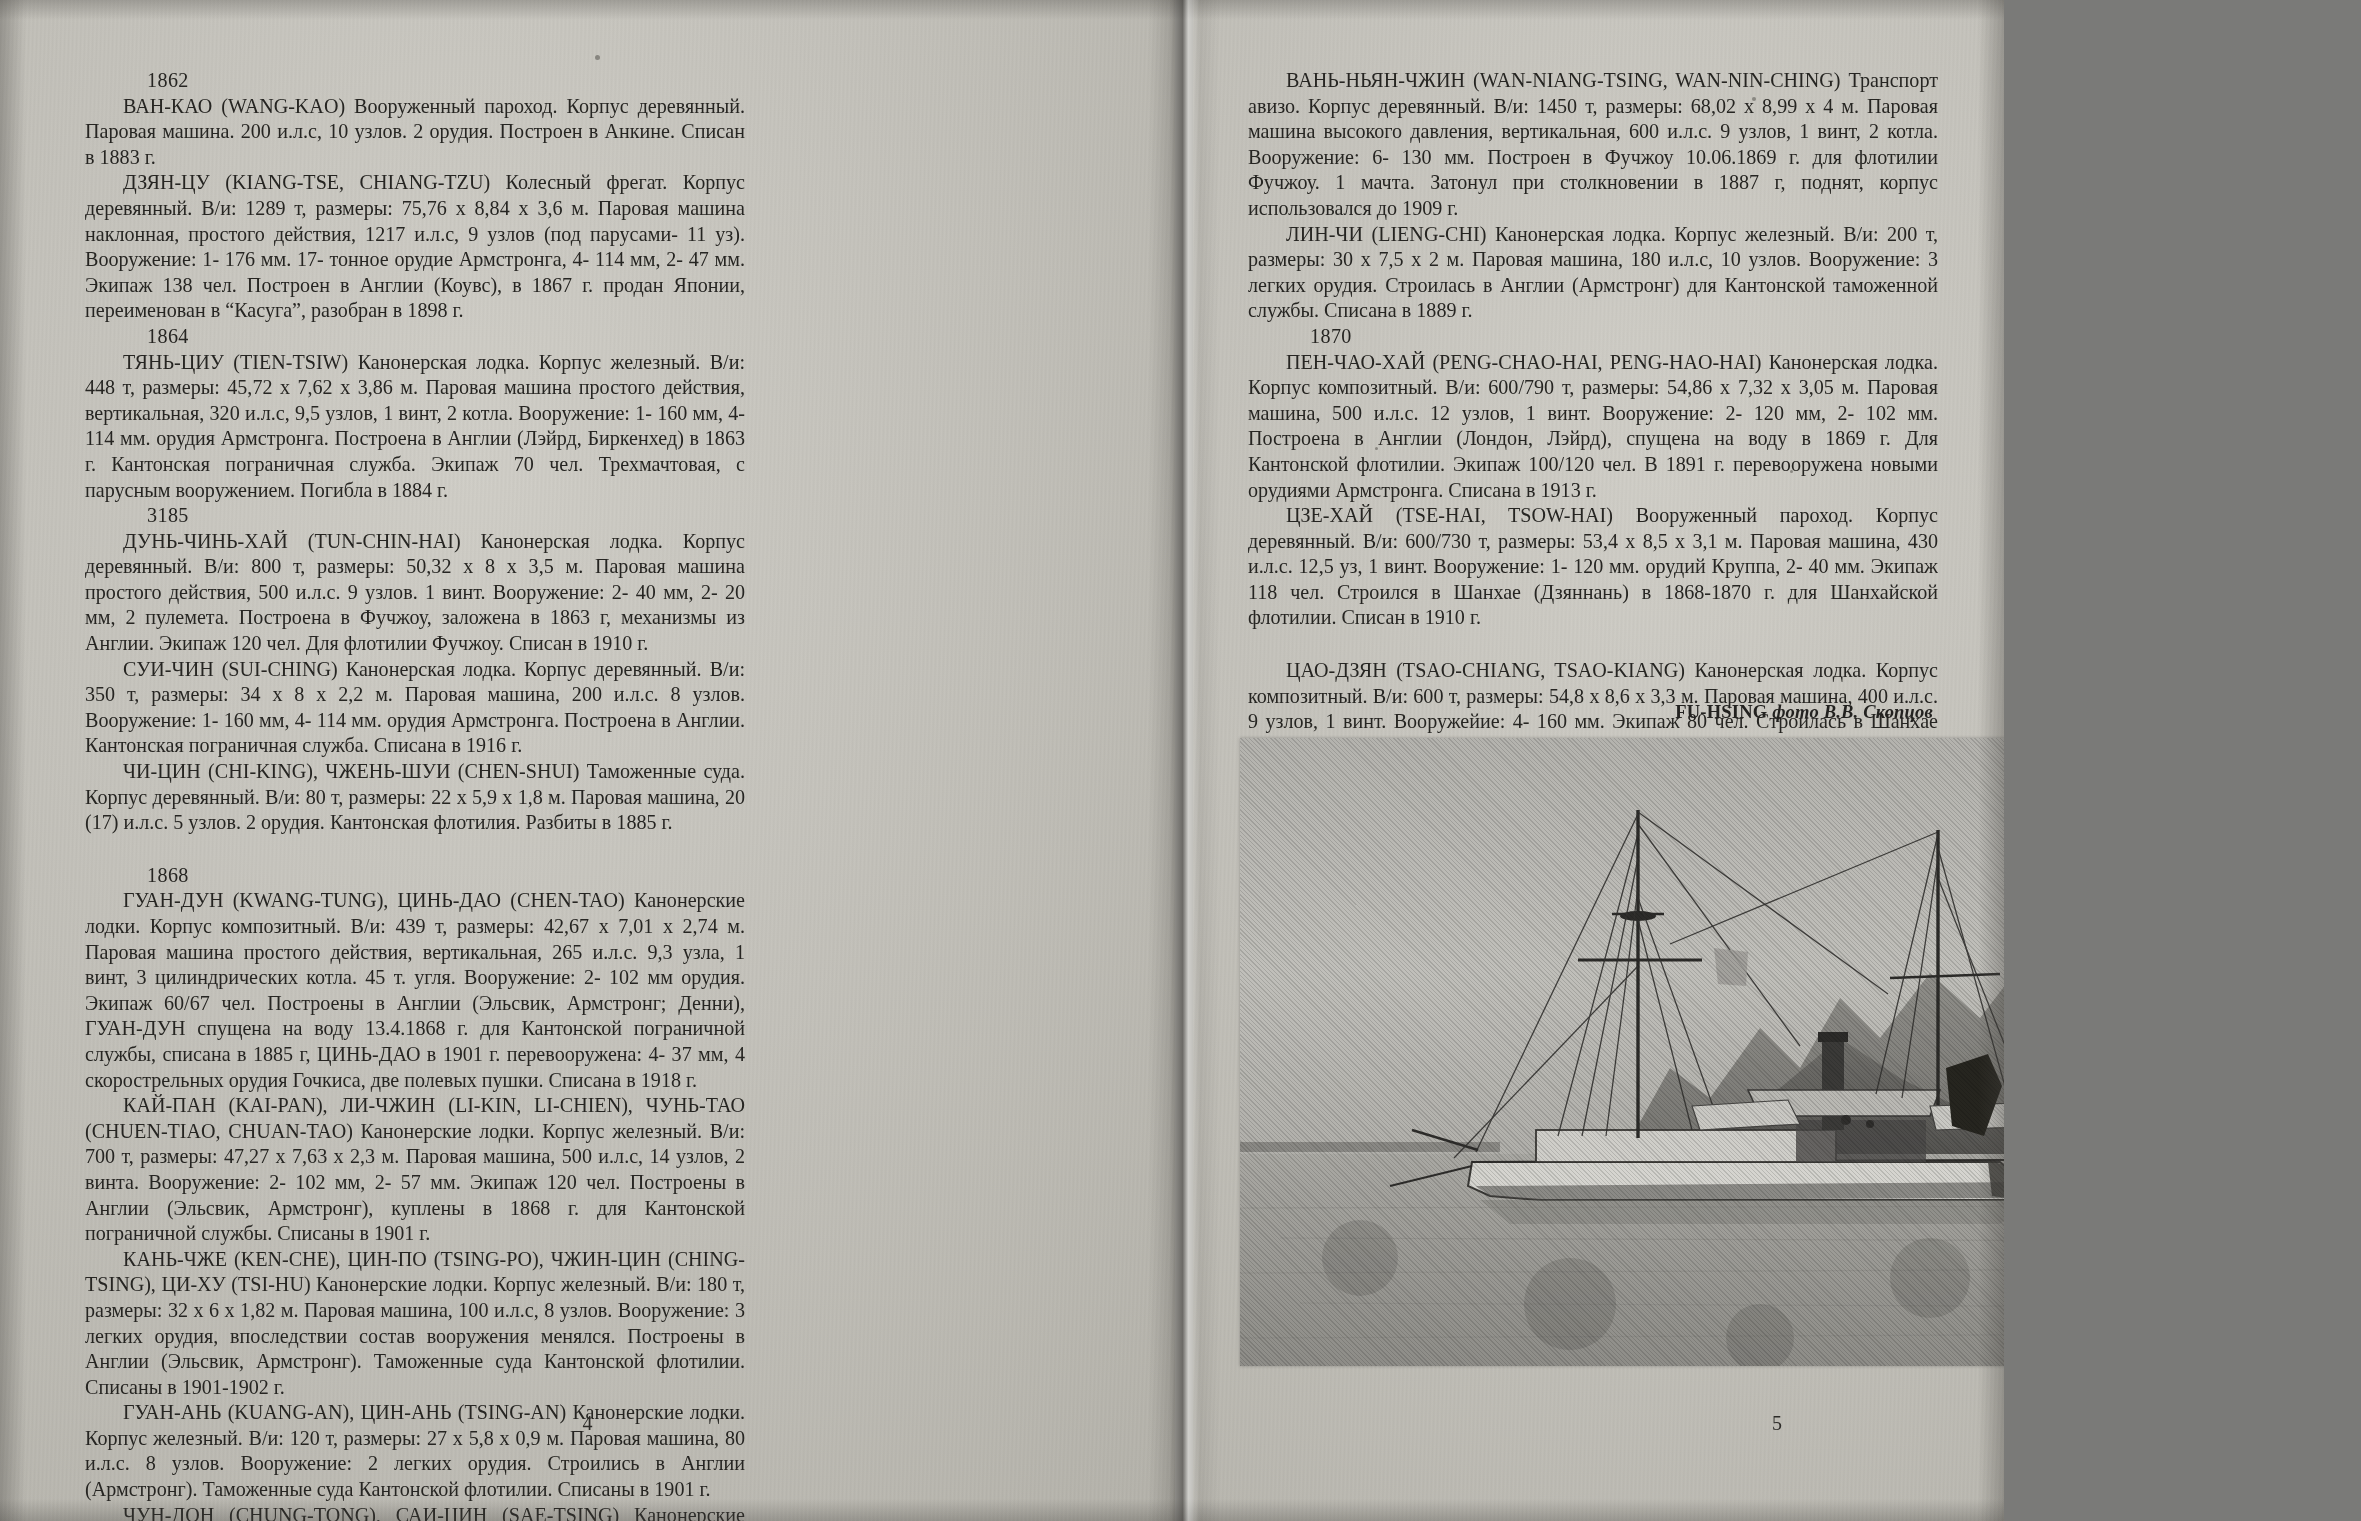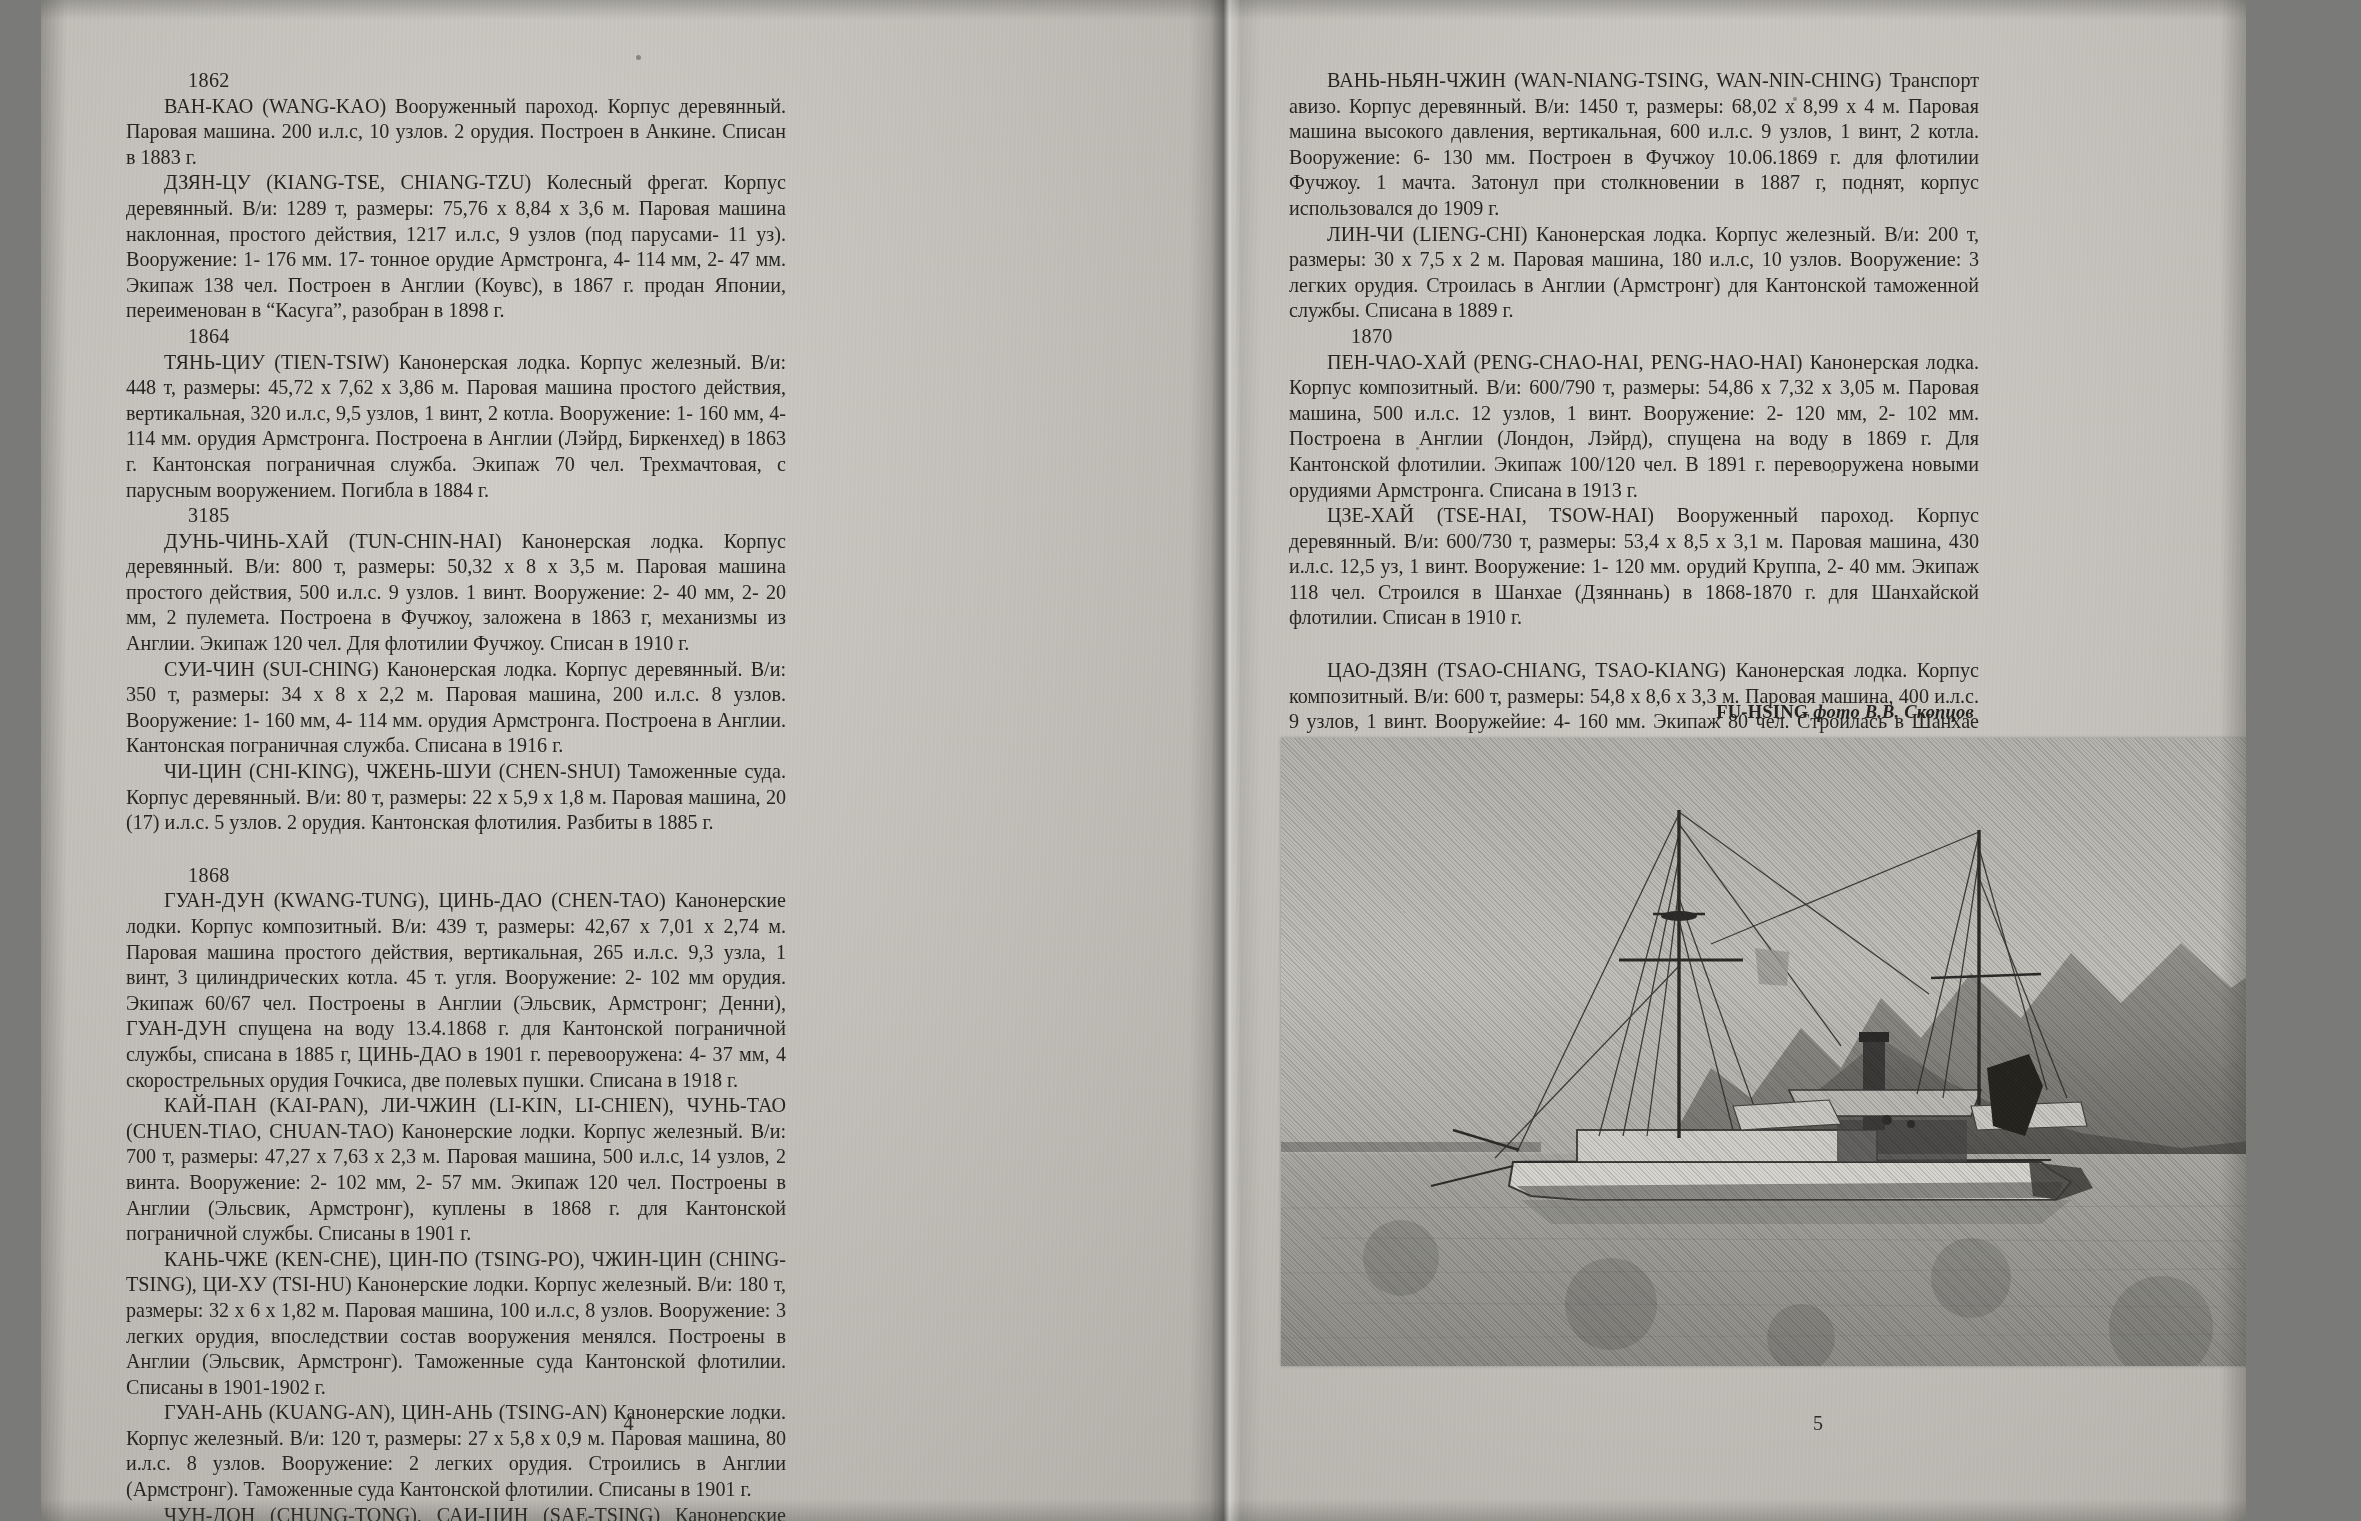--- a/index.html
+++ b/index.html
@@ -3,26 +3,25 @@
 <meta charset="utf-8">
 <title>Scanned book spread</title>
 <style>
   html, body {
     margin: 0;
     padding: 0;
     background: #7a7a78;
   }
   .page-scan {
     position: relative;
-    width: 2205px;
+    width: 2004px;
     height: 1521px;
     background: #b9b8b3;
     overflow: hidden;
     font-family: "Liberation Serif", "DejaVu Serif", serif;
-    margin-left: 41px;
   }
   
   .paper {
     position: absolute;
     top: 0;
     bottom: 0;
     background:
       repeating-linear-gradient(92deg, rgba(255,255,255,0.035) 0px, rgba(0,0,0,0.02) 2px, rgba(255,255,255,0.03) 4px),
       radial-gradient(ellipse at 40% 30%, #cfcdc6 0%, #c3c1ba 45%, #b3b1a9 100%);
   }

